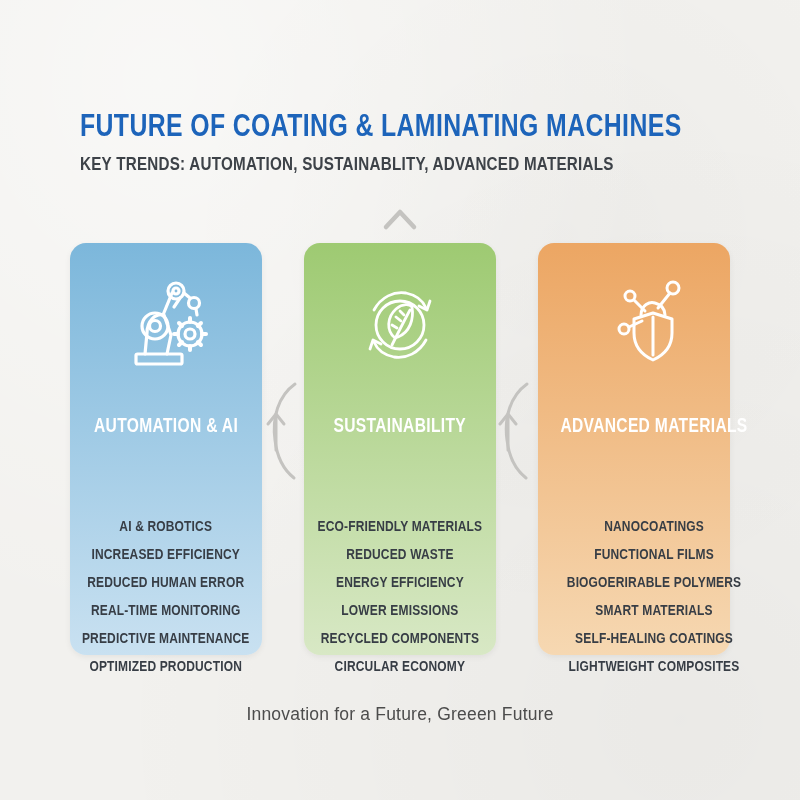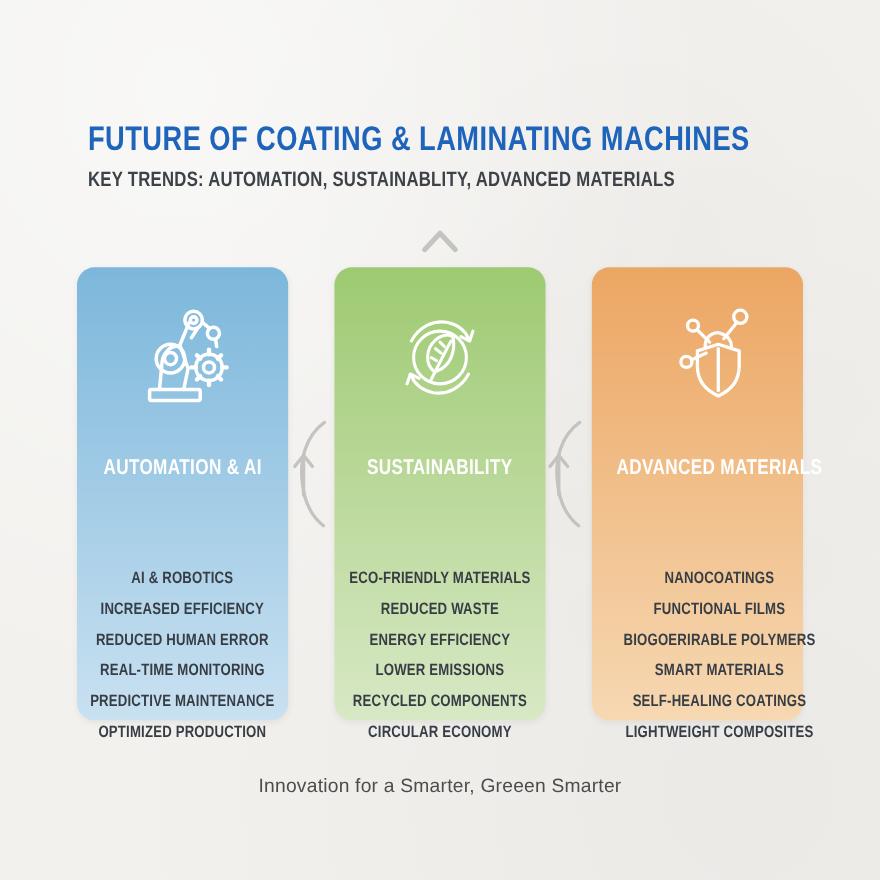--- a/index.html
+++ b/index.html
@@ -204,14 +204,14 @@
   <div class="connector connector-2">
     <svg width="40" height="110" viewBox="0 0 40 110" fill="none" stroke="#c4c3c0" stroke-width="3" stroke-linecap="round">
       <path d="M31 8 C14 20 8 42 11 64 C13 82 20 94 30 102"></path>
       <path d="M12 74 L12 40"></path>
       <path d="M4 48 L12 38 L20 48"></path>
     </svg>
   </div>
 </div>
 
 <footer>
-  <span class="caption">Innovation for a Smarter, Greeen Smarter</span>
+  <span class="caption">Innovation for a Future, Greeen Future</span>
 </footer>
 
 </body></html>

